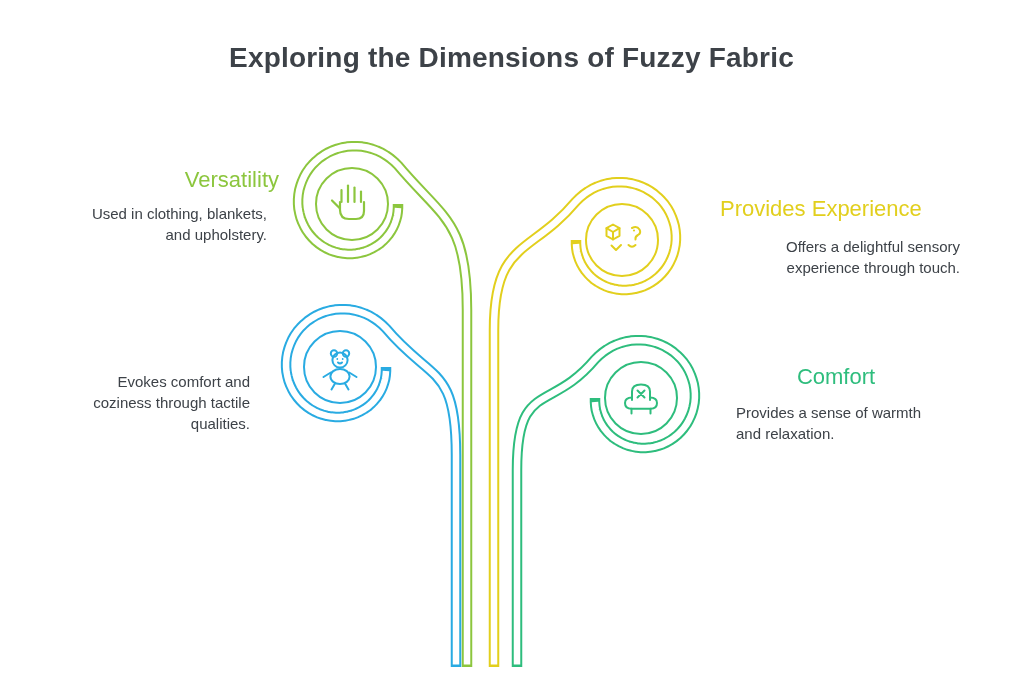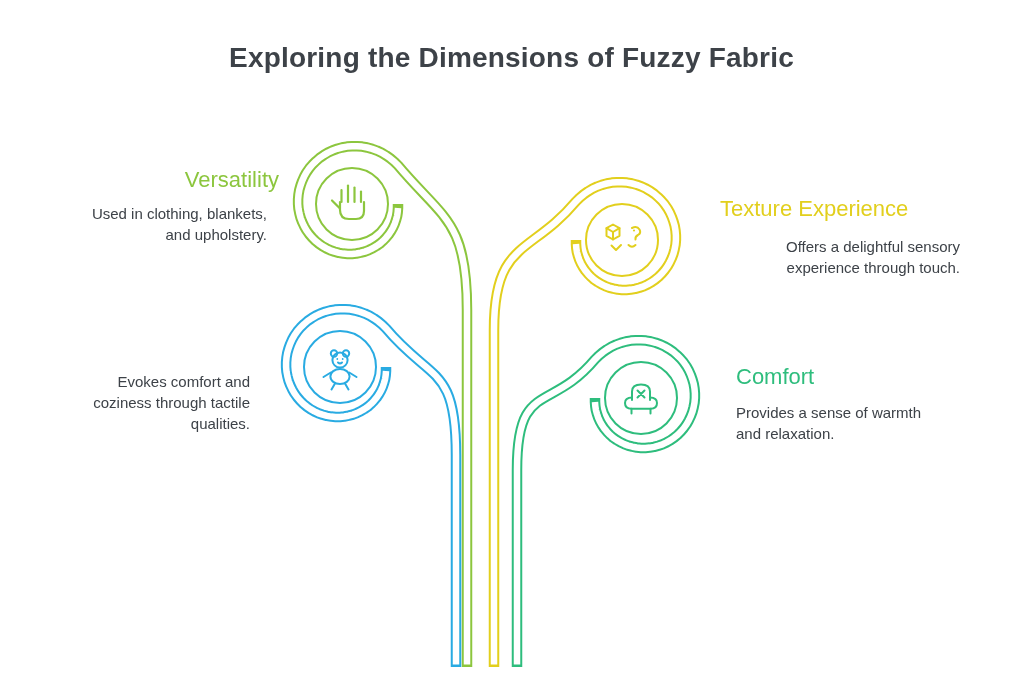--- a/index.html
+++ b/index.html
@@ -14,21 +14,21 @@
     font-size:28px;font-weight:bold;color:var(--c-title,#3d4248);letter-spacing:.2px;
   }
   .label{position:absolute;font-size:22px;font-weight:400;}
   .desc{position:absolute;font-size:15px;line-height:1.4;color:var(--c-body,#3d4248);}
   .lbl-versatility{left:57px;top:167px;width:222px;text-align:right;color:var(--c-versatility);}
   .dsc-versatility{left:67px;top:203px;width:200px;text-align:right;}
   .lbl-sensory{left:720px;top:196px;width:280px;text-align:left;color:var(--c-sensory);}
   .dsc-sensory{left:720px;top:236px;width:240px;text-align:right;}
   .lbl-texture{left:45px;top:333px;width:205px;text-align:right;color:var(--c-texture);}
   .dsc-texture{left:65px;top:371px;width:185px;text-align:right;}
-  .lbl-comfort{left:736px;top:364px;width:200px;text-align:left;color:var(--c-comfort);}
+  .lbl-comfort{left:736px;top:364px;width:200px;text-align:center;color:var(--c-comfort);}
   .dsc-comfort{left:736px;top:402px;width:210px;text-align:left;}
 </style>
 </head>
 <body>
 
 <div id="stage">
 
   <svg id="diagram-svg" width="1023" height="684" viewBox="0 0 1023 684">
 
     <g id="ribbons">
@@ -92,20 +92,20 @@
         <path d="M637.5 390.5 L644.5 397.5 M644.5 390.5 L637.5 397.5"></path>
       </g>
     </g>
   </svg>
 
   <div class="title">Exploring the Dimensions of Fuzzy Fabric</div>
 
   <div class="label lbl-versatility">Versatility</div>
   <div class="desc dsc-versatility">Used in clothing, blankets, and upholstery.</div>
 
-  <div class="label lbl-sensory">Texture Experience</div>
+  <div class="label lbl-sensory">Provides Experience</div>
   <div class="desc dsc-sensory">Offers a delightful sensory experience through touch.</div>
 
   <div class="desc dsc-texture">Evokes comfort and coziness through tactile qualities.</div>
 
   <div class="label lbl-comfort">Comfort</div>
   <div class="desc dsc-comfort">Provides a sense of warmth and relaxation.</div>
 </div>
 
 </body></html>

